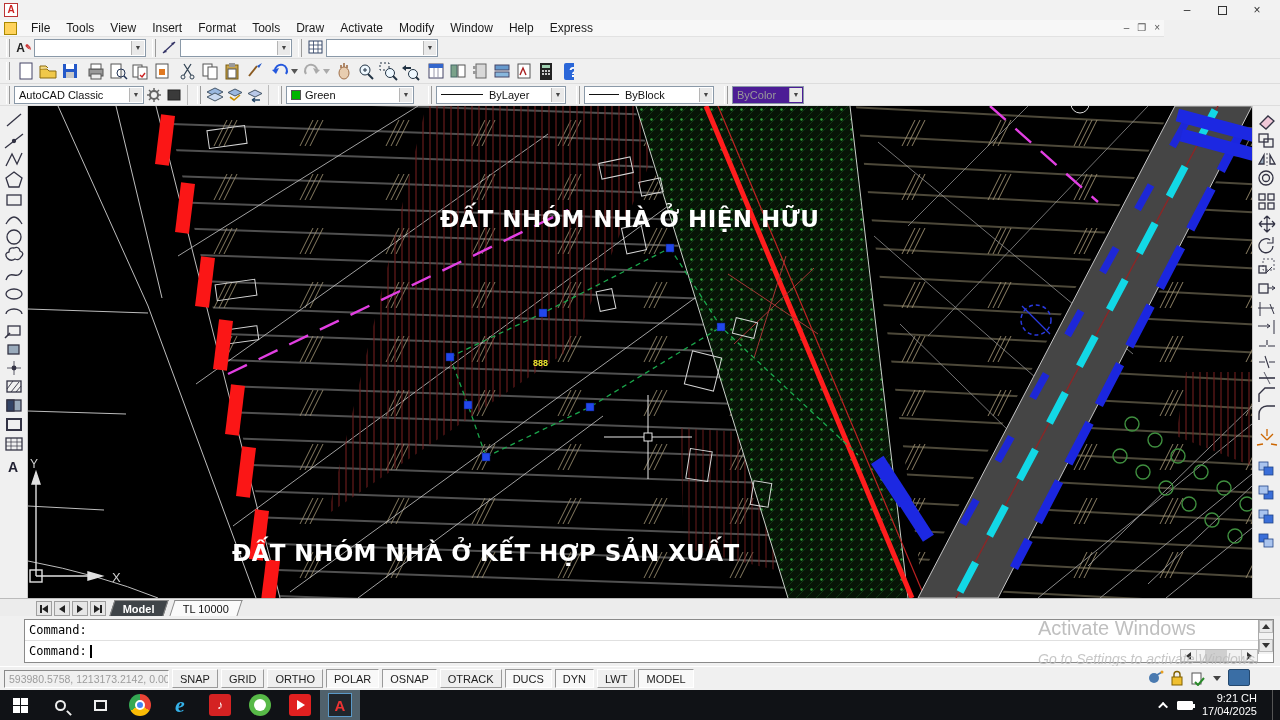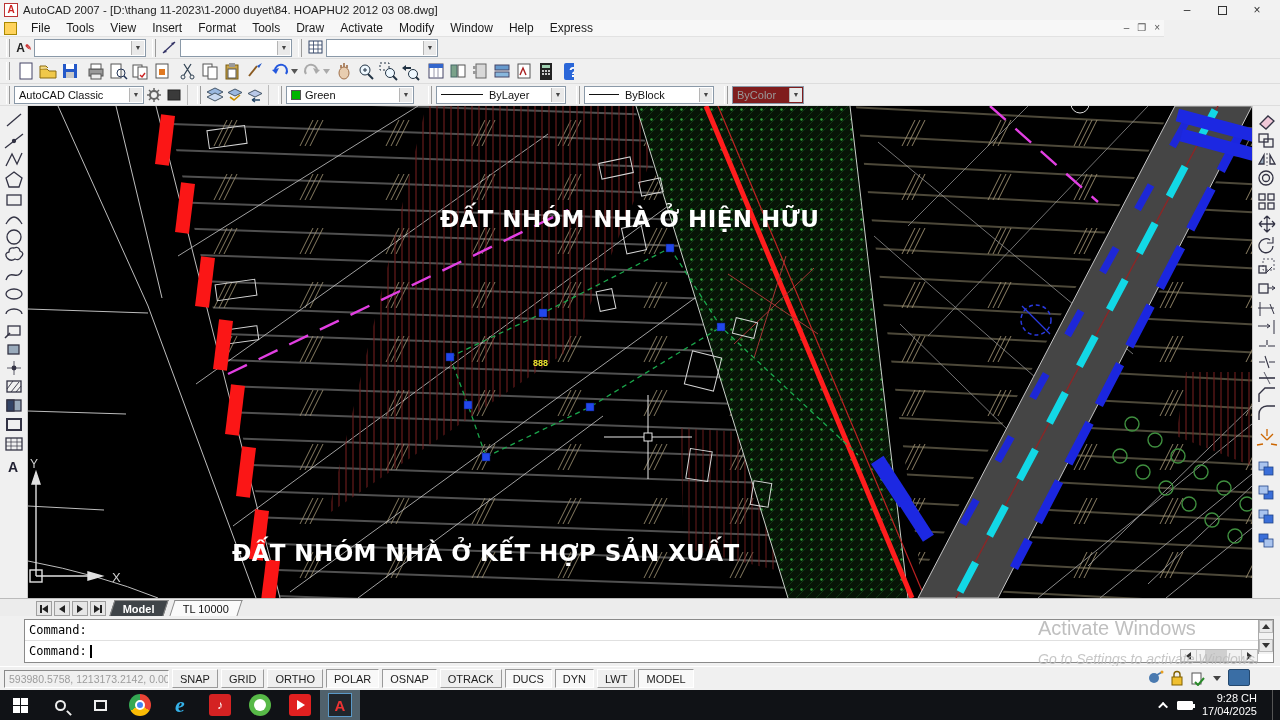--- a/index.html
+++ b/index.html
@@ -22,21 +22,21 @@
 
   
   .row { position:absolute; left:0; width:1280px; background:#f0f0f0; display:flex; align-items:center; border-bottom:1px solid #ddd; }
   .row-styles { top:37px; height:22px; }
   .row-standard { top:59px; height:25px; }
   .row-props { top:84px; height:22px; }
   .grip { width:4px; height:18px; border-left:1px solid #fff; border-right:1px solid #9a9a9a; margin:0 4px 0 6px; }
   .vsep { width:1px; height:20px; background:#bbb; margin:0 3px; }
   .combo { position:relative; height:18px; background:#fff; border:1px solid #8a99a8; font-size:11px; display:flex; align-items:center; padding:0 9px 0 4px; white-space:nowrap; }
   .combo .arrow { position:absolute; right:1px; top:1px; bottom:1px; width:13px; background:#e9e9e9; border-left:1px solid #b5b5b5; display:flex; align-items:center; justify-content:center; font-size:7px; color:#444; }
-  .combo.disabled { color:#9a9a9a; background:#7f1d1d; }
+  .combo.disabled { color:#9a9a9a; background:#4c1d95; }
   .swatch { width:10px; height:10px; margin-right:4px; border:1px solid #555; }
   .lineprev { width:42px; height:0; border-top:1.5px solid #111; margin-right:6px; }
   .tico { width:20px; height:20px; display:flex; align-items:center; justify-content:center; }
 
   
   .sidecol { position:absolute; top:106px; width:28px; height:492px; background:#f0f0f0; }
   .sidecol.left { left:0; border-right:1px solid #c9c9c9; }
   .sidecol.right { right:0; border-left:1px solid #c9c9c9; }
 
   
@@ -110,21 +110,20 @@
   .clock { text-align:right; font-size:11px; line-height:13px; color:#fff; }
   .showdesk { width:4px; height:30px; border-left:1px solid #555; margin-left:6px; }
 </style>
 </head>
 <body>
 
 <div class="screen">
 
   <div class="titlebar">
     <div class="app-ico">A</div>
-    <span class="title-text">AutoCAD 2007 - [D:\thang 11-2023\1-2000 duyet\84. HOAPHU2 2012 03 08.dwg]</span>
     <div class="wctl min">–</div>
     <div class="wctl max">
         <span class="maxbox"></span>
       </div>
     <div class="wctl close">×</div>
   </div>
 
   <div class="menubar">
     <div class="doc-ico"></div>
     <span class="menu-item">File</span>
@@ -821,20 +820,20 @@
     <div class="tslot">
         <div class="ytapp"></div>
       </div>
     <div class="tslot active">
         <div class="acad-tile">A</div>
       </div>
     <div class="tray2">
       <div class="chev"></div>
       <div class="batt"></div>
       <div class="clock">
-        <div>9:28 CH</div>
+        <div>9:21 CH</div>
         <div>17/04/2025</div>
       </div>
       <div class="showdesk"></div>
     </div>
   </div>
 
 </div>
 
 </body></html>

